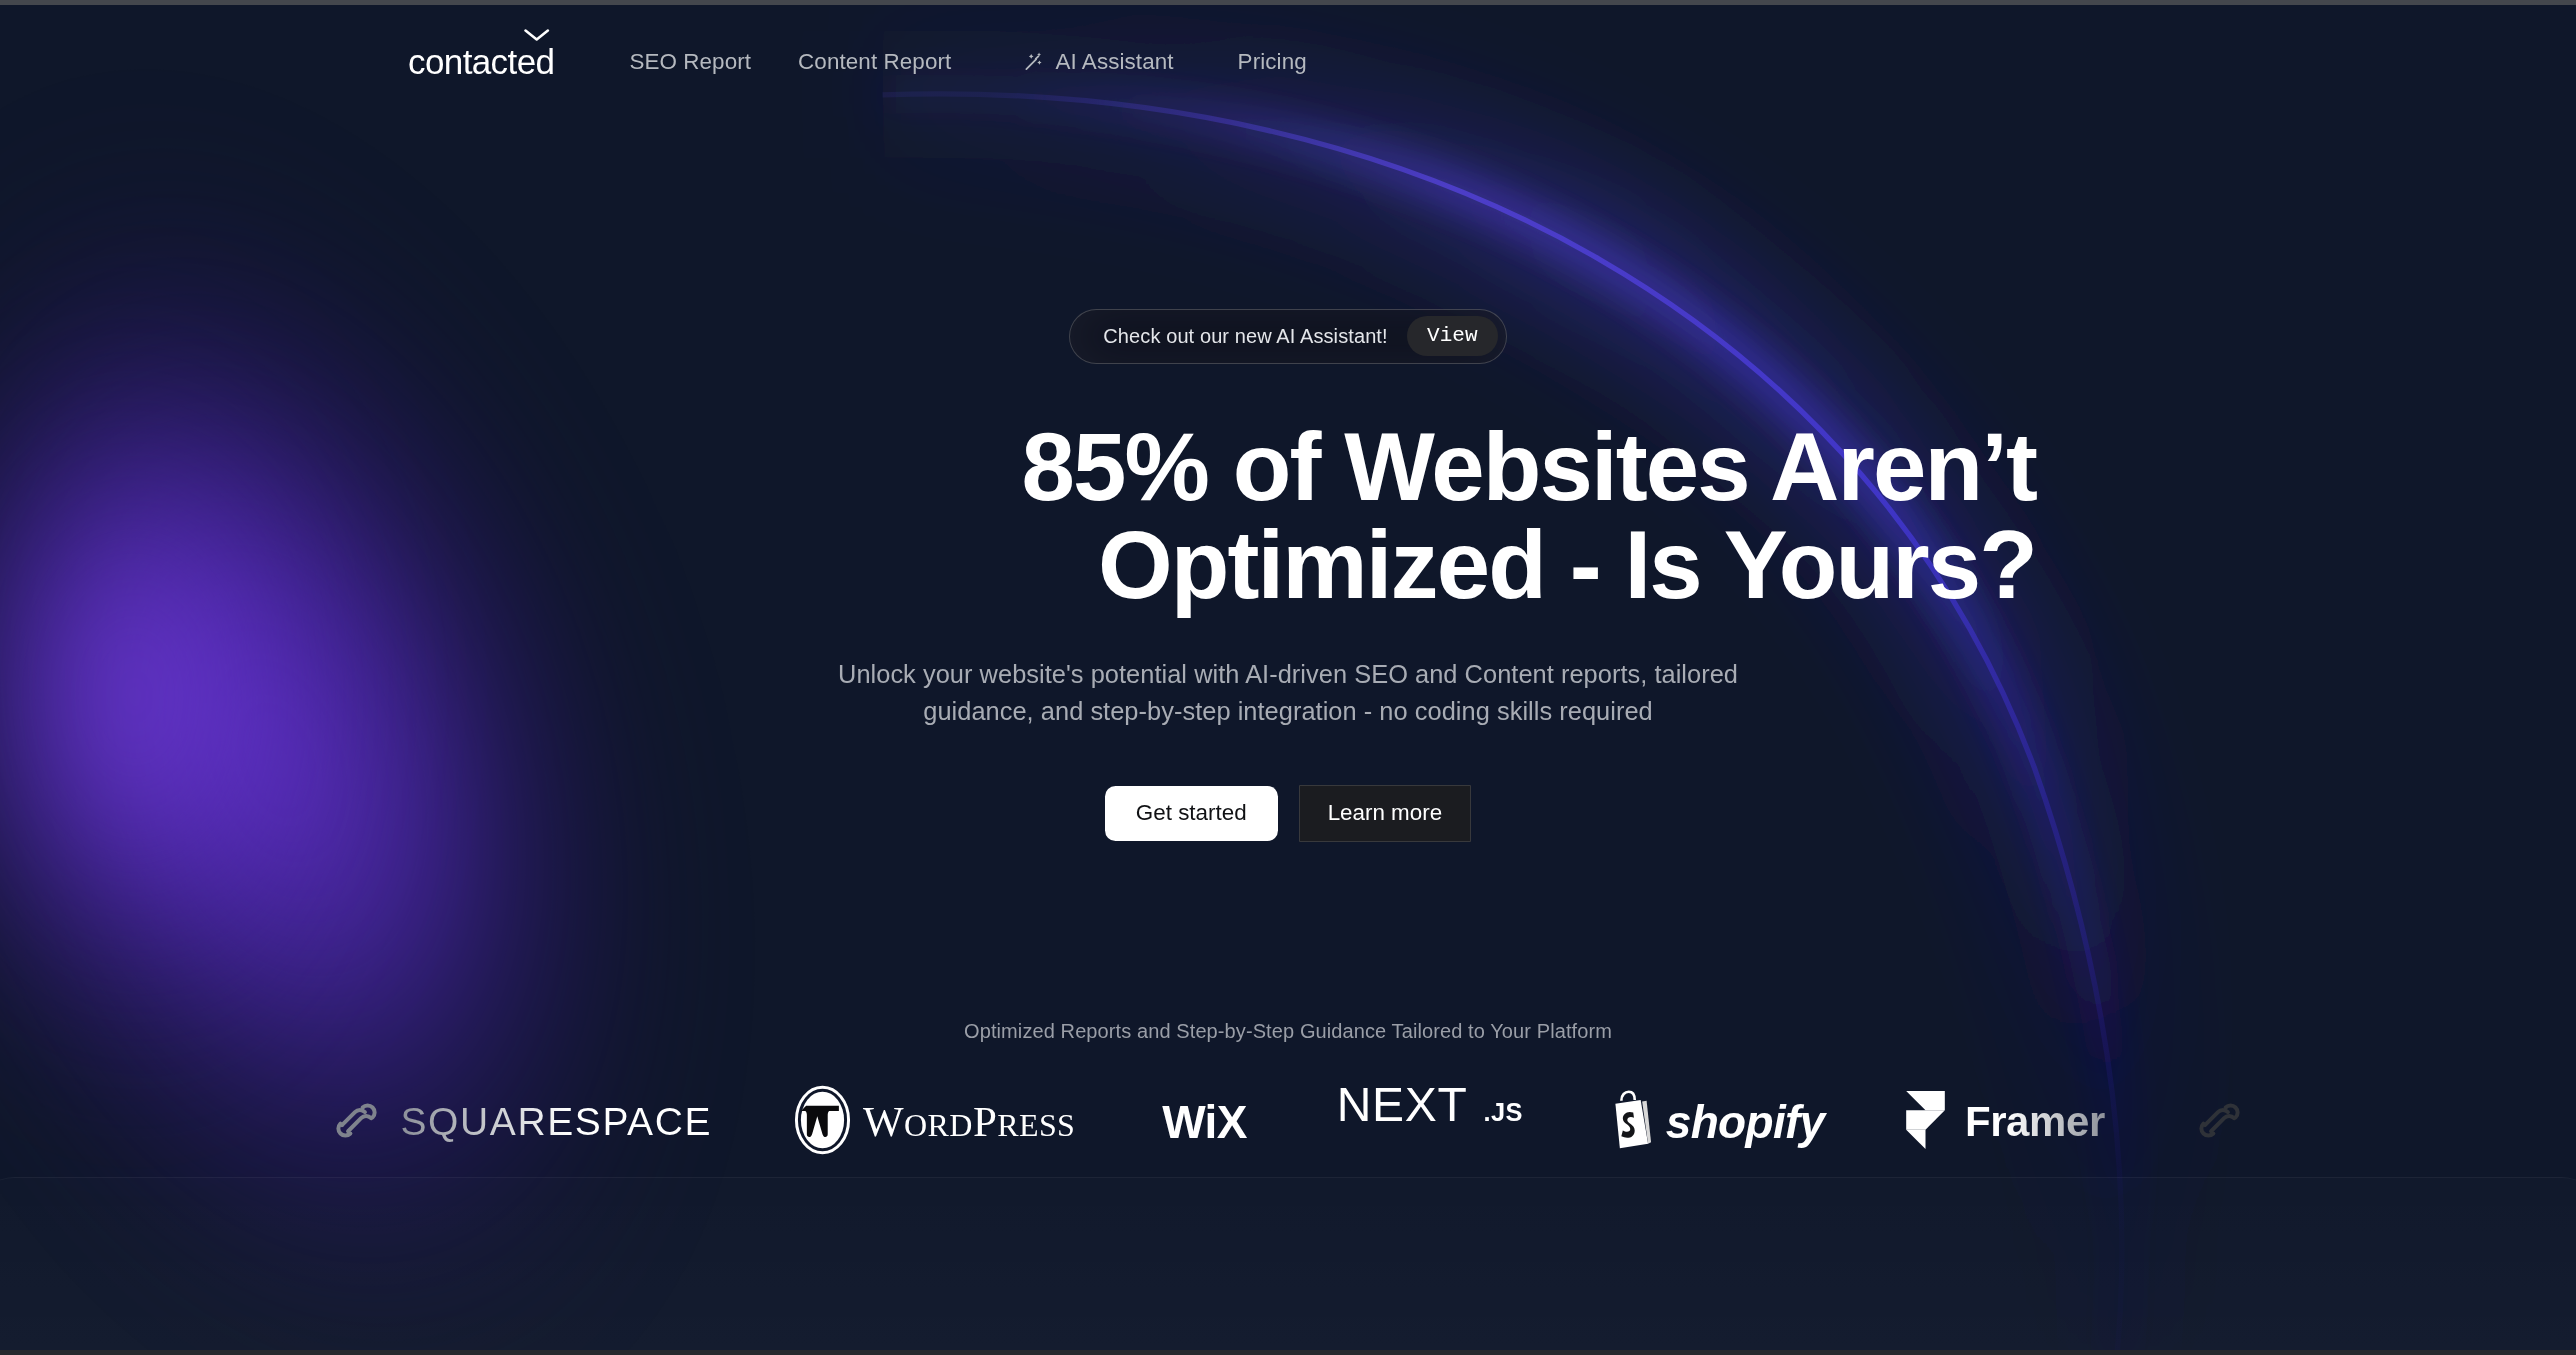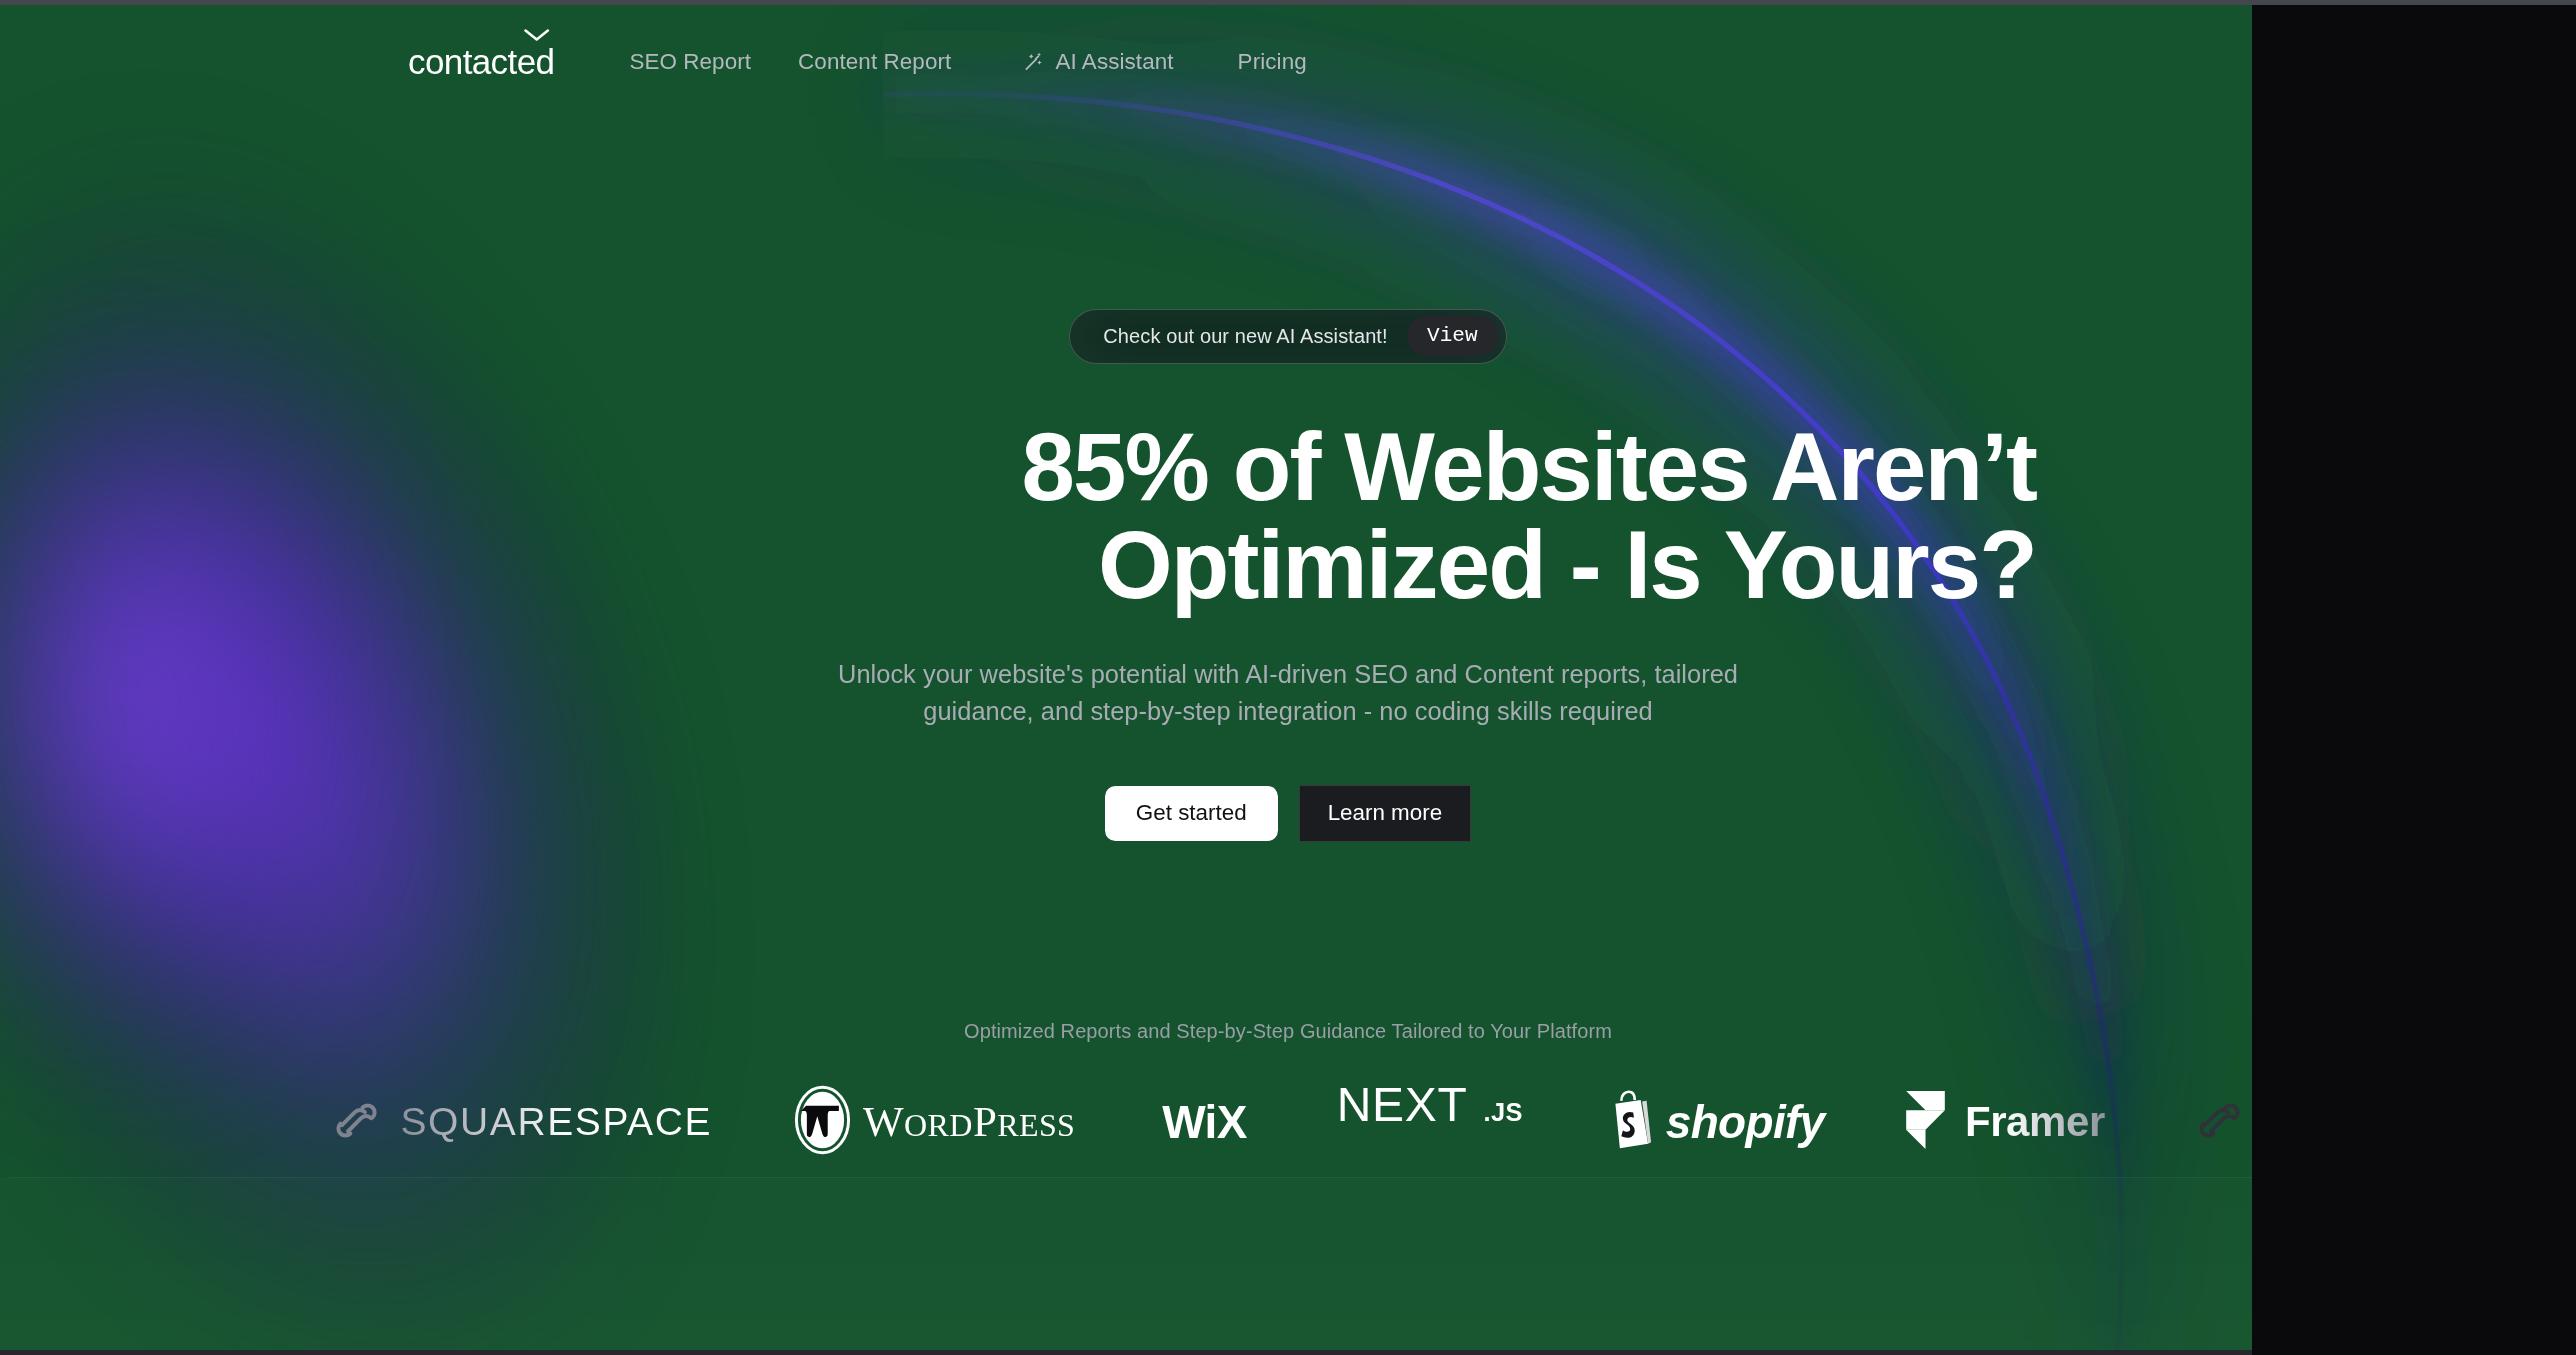--- a/index.html
+++ b/index.html
@@ -27,23 +27,23 @@
     width: 2576px;
     height: 4.5px;
     background: #44474d;
     z-index: 60;
   }
 
   
   #page {
     position: absolute;
     top: 4.5px; left: 0;
-    width: 2252px;
+    width: 2576px;
     height: 1351px;
-    background: #14532d;
+    background: #0f172a;
     overflow: hidden;
   }
 
   
   .glow { position: absolute; pointer-events: none; }
 
   #glow-purple {
     left: -583px; top: -30px;
     width: 1720px; height: 1571px;
     background:

